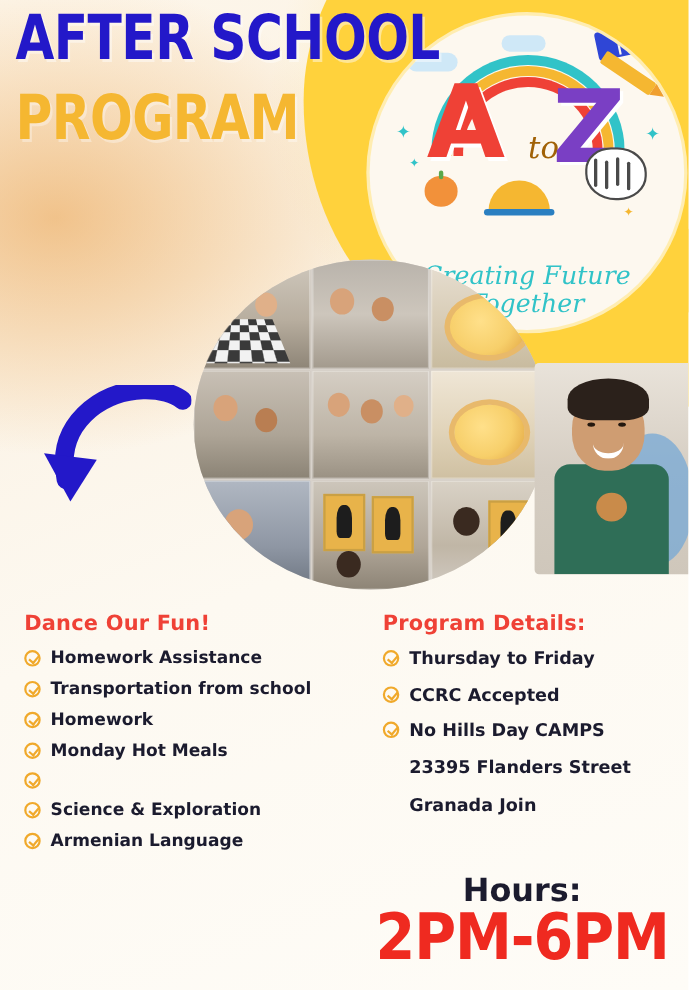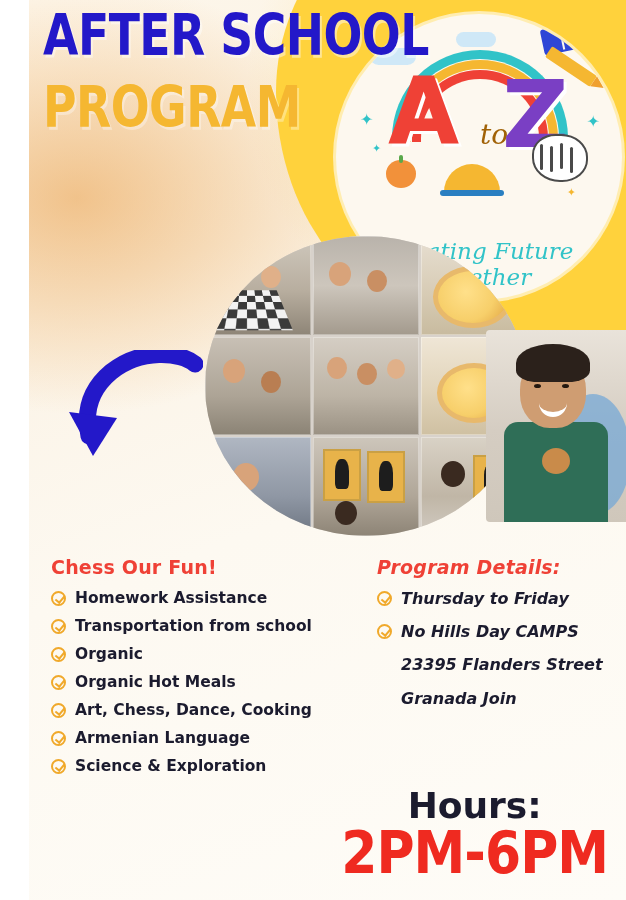--- a/index.html
+++ b/index.html
@@ -15,21 +15,20 @@
     background: #ffffff;
   }
   .poster {
     position: absolute;
     inset: 0;
     background:
       radial-gradient(ellipse 420px 300px at 8% 22%, rgba(232,154,63,0.55) 0%, rgba(240,186,120,0.30) 45%, rgba(250,240,225,0.0) 72%),
       radial-gradient(ellipse 500px 420px at 95% 10%, rgba(255,206,60,0.85) 0%, rgba(255,214,90,0.25) 46%, rgba(255,255,255,0) 70%),
       linear-gradient(160deg, #fdf6ea 0%, #fbf3e6 28%, #fdf9f1 55%, #fefcf7 100%);
     overflow: hidden;
-    margin-left: 29px;
   }
   
   .yellow-blob {
     position: absolute;
     right: -80px;
     top: -120px;
     width: 430px;
     height: 450px;
     background: #ffd23c;
     border-radius: 50% 46% 52% 48% / 48% 52% 46% 54%;
@@ -417,21 +416,20 @@
     top: 556px;
     width: 300px;
     z-index: 7;
   }
   .col-right {
     position: absolute;
     left: 348px;
     top: 556px;
     width: 268px;
     z-index: 7;
-    font-style: italic;
   }
   .heading-red {
     font-family: "DejaVu Sans", sans-serif;
     font-weight: bold;
     font-size: 19px;
     color: #ef4136;
     margin-bottom: 12px;
     letter-spacing: 0.2px;
   }
   ul.bullets {
@@ -486,21 +484,21 @@
   .hours-wrap {
     position: absolute;
     right: 18px;
     bottom: 18px;
     text-align: center;
     z-index: 7;
   }
   .hours-label {
     font-family: "DejaVu Sans", sans-serif;
     font-weight: bold;
-    font-size: 36px;
+    font-size: 29px;
     color: #1b1b2e;
     line-height: 1;
     margin-bottom: 6px;
     text-align: center;
   }
   .hours-value {
     font-family: "DejaVu Sans", sans-serif;
     font-weight: bold;
     font-size: 52px;
     color: #ef2a20;
@@ -599,62 +597,65 @@
   </div>
 
   <div class="arrow">
     <svg width="140" height="120" viewBox="0 0 140 120" xmlns="http://www.w3.org/2000/svg">
       <path d="M132 14 C118 2, 78 -2, 48 22 C24 42, 22 66, 26 86" stroke="#2318c9" stroke-width="17" fill="none" stroke-linecap="round"></path>
       <path d="M6 62 L30 106 L54 68 Z" fill="#2318c9"></path>
     </svg>
   </div>
 
   <div class="col-left">
-    <div class="heading-red">Chess Our Fun!</div>
+    <div class="heading-red">Dance Our Fun!</div>
     <ul class="bullets">
       <li>
         <span class="chk"></span>
         <span>Homework Assistance</span>
       </li>
       <li>
         <span class="chk"></span>
         <span>Transportation from school</span>
       </li>
       <li>
         <span class="chk"></span>
-        <span> Organic</span>
-      </li>
-      <li>
-        <span class="chk"></span>
-        <span>Organic Hot Meals</span>
-      </li>
-      <li>
-        <span class="chk"></span>
-        <span>Art, Chess, Dance, Cooking</span>
+        <span> Homework</span>
+      </li>
+      <li>
+        <span class="chk"></span>
+        <span>Monday Hot Meals</span>
+      </li>
+      <li>
+        <span class="chk"></span>
+      </li>
+      <li>
+        <span class="chk"></span>
+        <span>Science &amp; Exploration</span>
       </li>
       <li>
         <span class="chk"></span>
         <span>Armenian Language</span>
-      </li>
-      <li>
-        <span class="chk"></span>
-        <span>Science &amp; Exploration</span>
       </li>
     </ul>
   </div>
 
   <div class="col-right">
     <div class="heading-red">Program Details:</div>
     <ul class="bullets">
       <li>
         <span class="chk"></span>
         <span>Thursday to Friday</span>
       </li>
       <li>
         <span class="chk"></span>
+        <span>CCRC Accepted</span>
+      </li>
+      <li>
+        <span class="chk"></span>
         <span>No Hills Day CAMPS</span>
       </li>
     </ul>
     <div class="plain-line">23395 Flanders Street</div>
     <div class="plain-line">Granada Join</div>
   </div>
 
   <div class="hours-wrap">
     <div class="hours-label">Hours:</div>
     <div class="hours-value">2PM-6PM</div>

